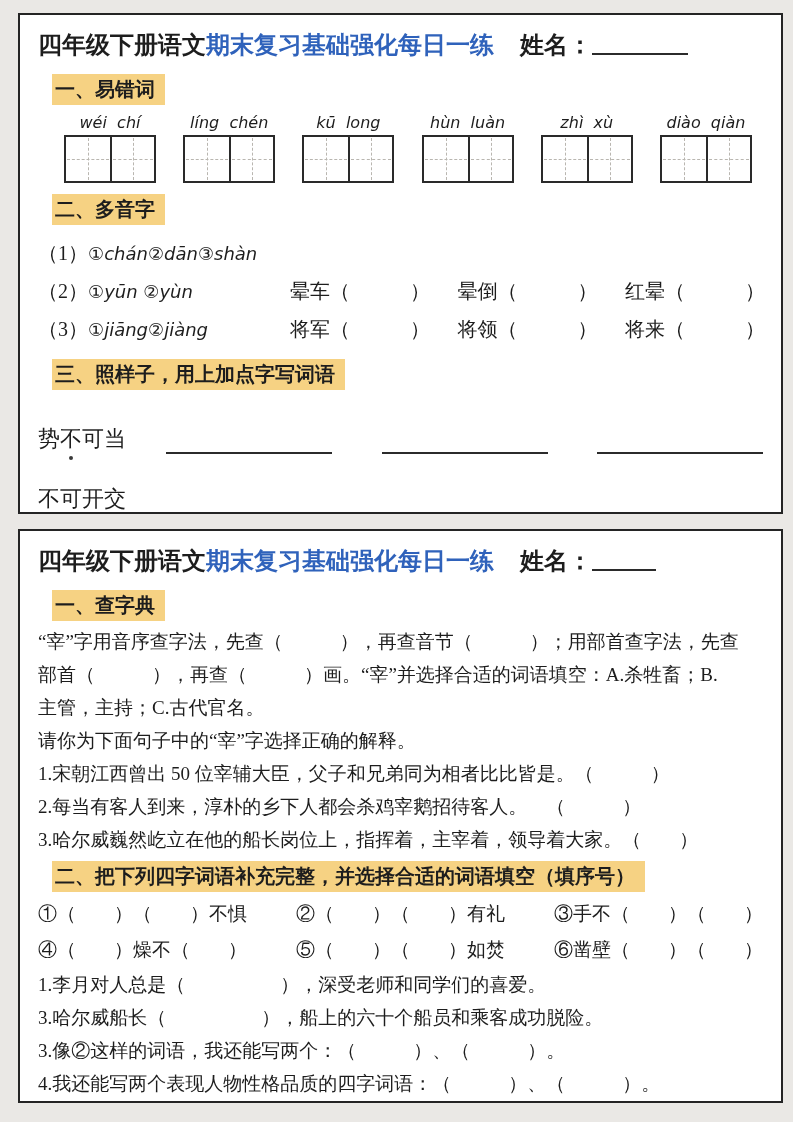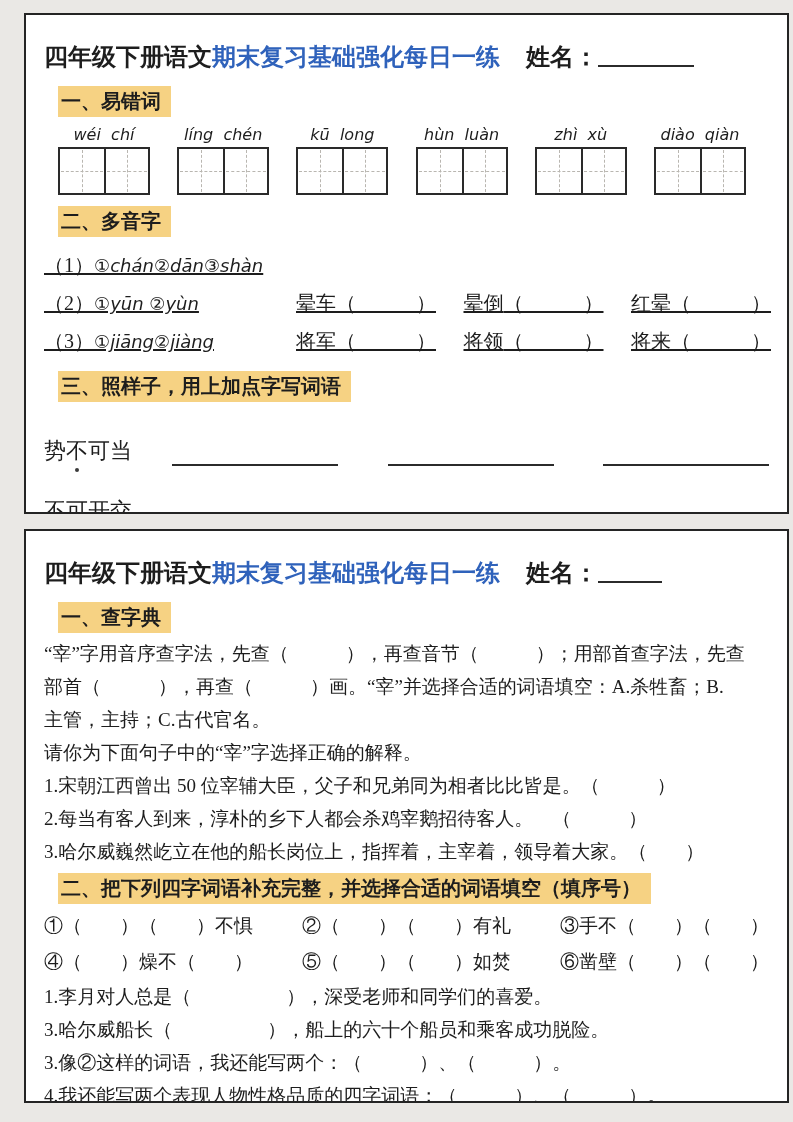--- a/index.html
+++ b/index.html
@@ -5,52 +5,52 @@
   :root { --accent:#2f62bb; --hl:#f6d283; --ink:#1d1d1d; }
   * { box-sizing:border-box; }
   html,body { margin:0; padding:0; }
   body {
     width:793px; height:1122px; position:relative;
     background:#eae8e5;
     font-family:"Liberation Serif","DejaVu Serif",serif;
     color:var(--ink);
   }
   .panel {
-    position:absolute; left:24px; width:765px;
+    position:absolute; left:18px; width:765px;
     background:#ffffff; border:2px solid #242424;
-    padding:20px 16px 6px 16px; overflow:hidden;
+    padding:8px 16px 6px 16px; overflow:hidden;
   }
   #panel1 { top:13px;  height:501px; }
   #panel2 { top:529px; height:574px; }
 
   .title-row { font-size:24px; font-weight:700; margin:6px 0 8px 2px; white-space:nowrap; }
   .title-blue { color:var(--accent); }
   .name-label { margin-left:26px; }
   .name-blank { display:inline-block; border-bottom:2px solid #2b2b2b; height:22px; vertical-align:-2px; }
   .name-blank.w1 { width:96px; }
   .name-blank.w2 { width:64px; }
 
   .heading {
     display:inline-block; background:var(--hl);
     font-size:20px; font-weight:700; line-height:1.35;
     padding:2px 10px 2px 3px; margin:5px 0 4px 16px;
   }
 
   
-  .pinyin-row { display:flex; justify-content:space-between; width:688px; margin:4px 0 6px 16px; }
+  .pinyin-row { display:flex; justify-content:space-between; width:688px; margin:4px 0 6px 28px; }
   .pin-group { display:flex; flex-direction:column; align-items:center; }
   .pin-label { font-family:"DejaVu Sans","Liberation Sans",sans-serif; font-style:italic; font-size:16px; margin-bottom:3px; white-space:pre; }
   .gridbox { display:flex; border:2px solid #2a2a2a; background:#fff; }
   .cell { width:44px; height:44px; position:relative; }
   .cell + .cell { border-left:2px solid #2a2a2a; }
   .cell::before { content:""; position:absolute; left:1px; right:1px; top:50%; border-top:1px dashed #b9b6b0; }
   .cell::after  { content:""; position:absolute; top:1px; bottom:1px; left:50%; border-left:1px dashed #b9b6b0; }
 
   
-  .poly-row { display:flex; align-items:baseline; font-size:20px; margin:11px 0 11px 2px; white-space:nowrap;text-decoration:underline; }
+  .poly-row { display:flex; align-items:baseline; font-size:20px; margin:11px 0 11px 2px; white-space:nowrap; }
   .poly-left { width:252px; flex:0 0 252px; }
   .poly-pin { font-family:"DejaVu Sans","Liberation Sans",sans-serif; font-style:italic; font-size:18px; }
   .poly-right { flex:1; display:flex; justify-content:space-between; }
 
   
   .pattern-row { display:flex; align-items:flex-end; margin:30px 2px 0 2px; font-size:22px; }
   .pattern-row:first-of-type { margin-top:18px; }
   .pattern-label { width:128px; flex:0 0 128px; white-space:nowrap; }
   .pchar { position:relative; display:inline-block; }
   .pchar.dot::after { content:""; position:absolute; left:50%; transform:translateX(-50%); bottom:-6px; width:4px; height:4px; border-radius:50%; background:#3a3a3a; }

